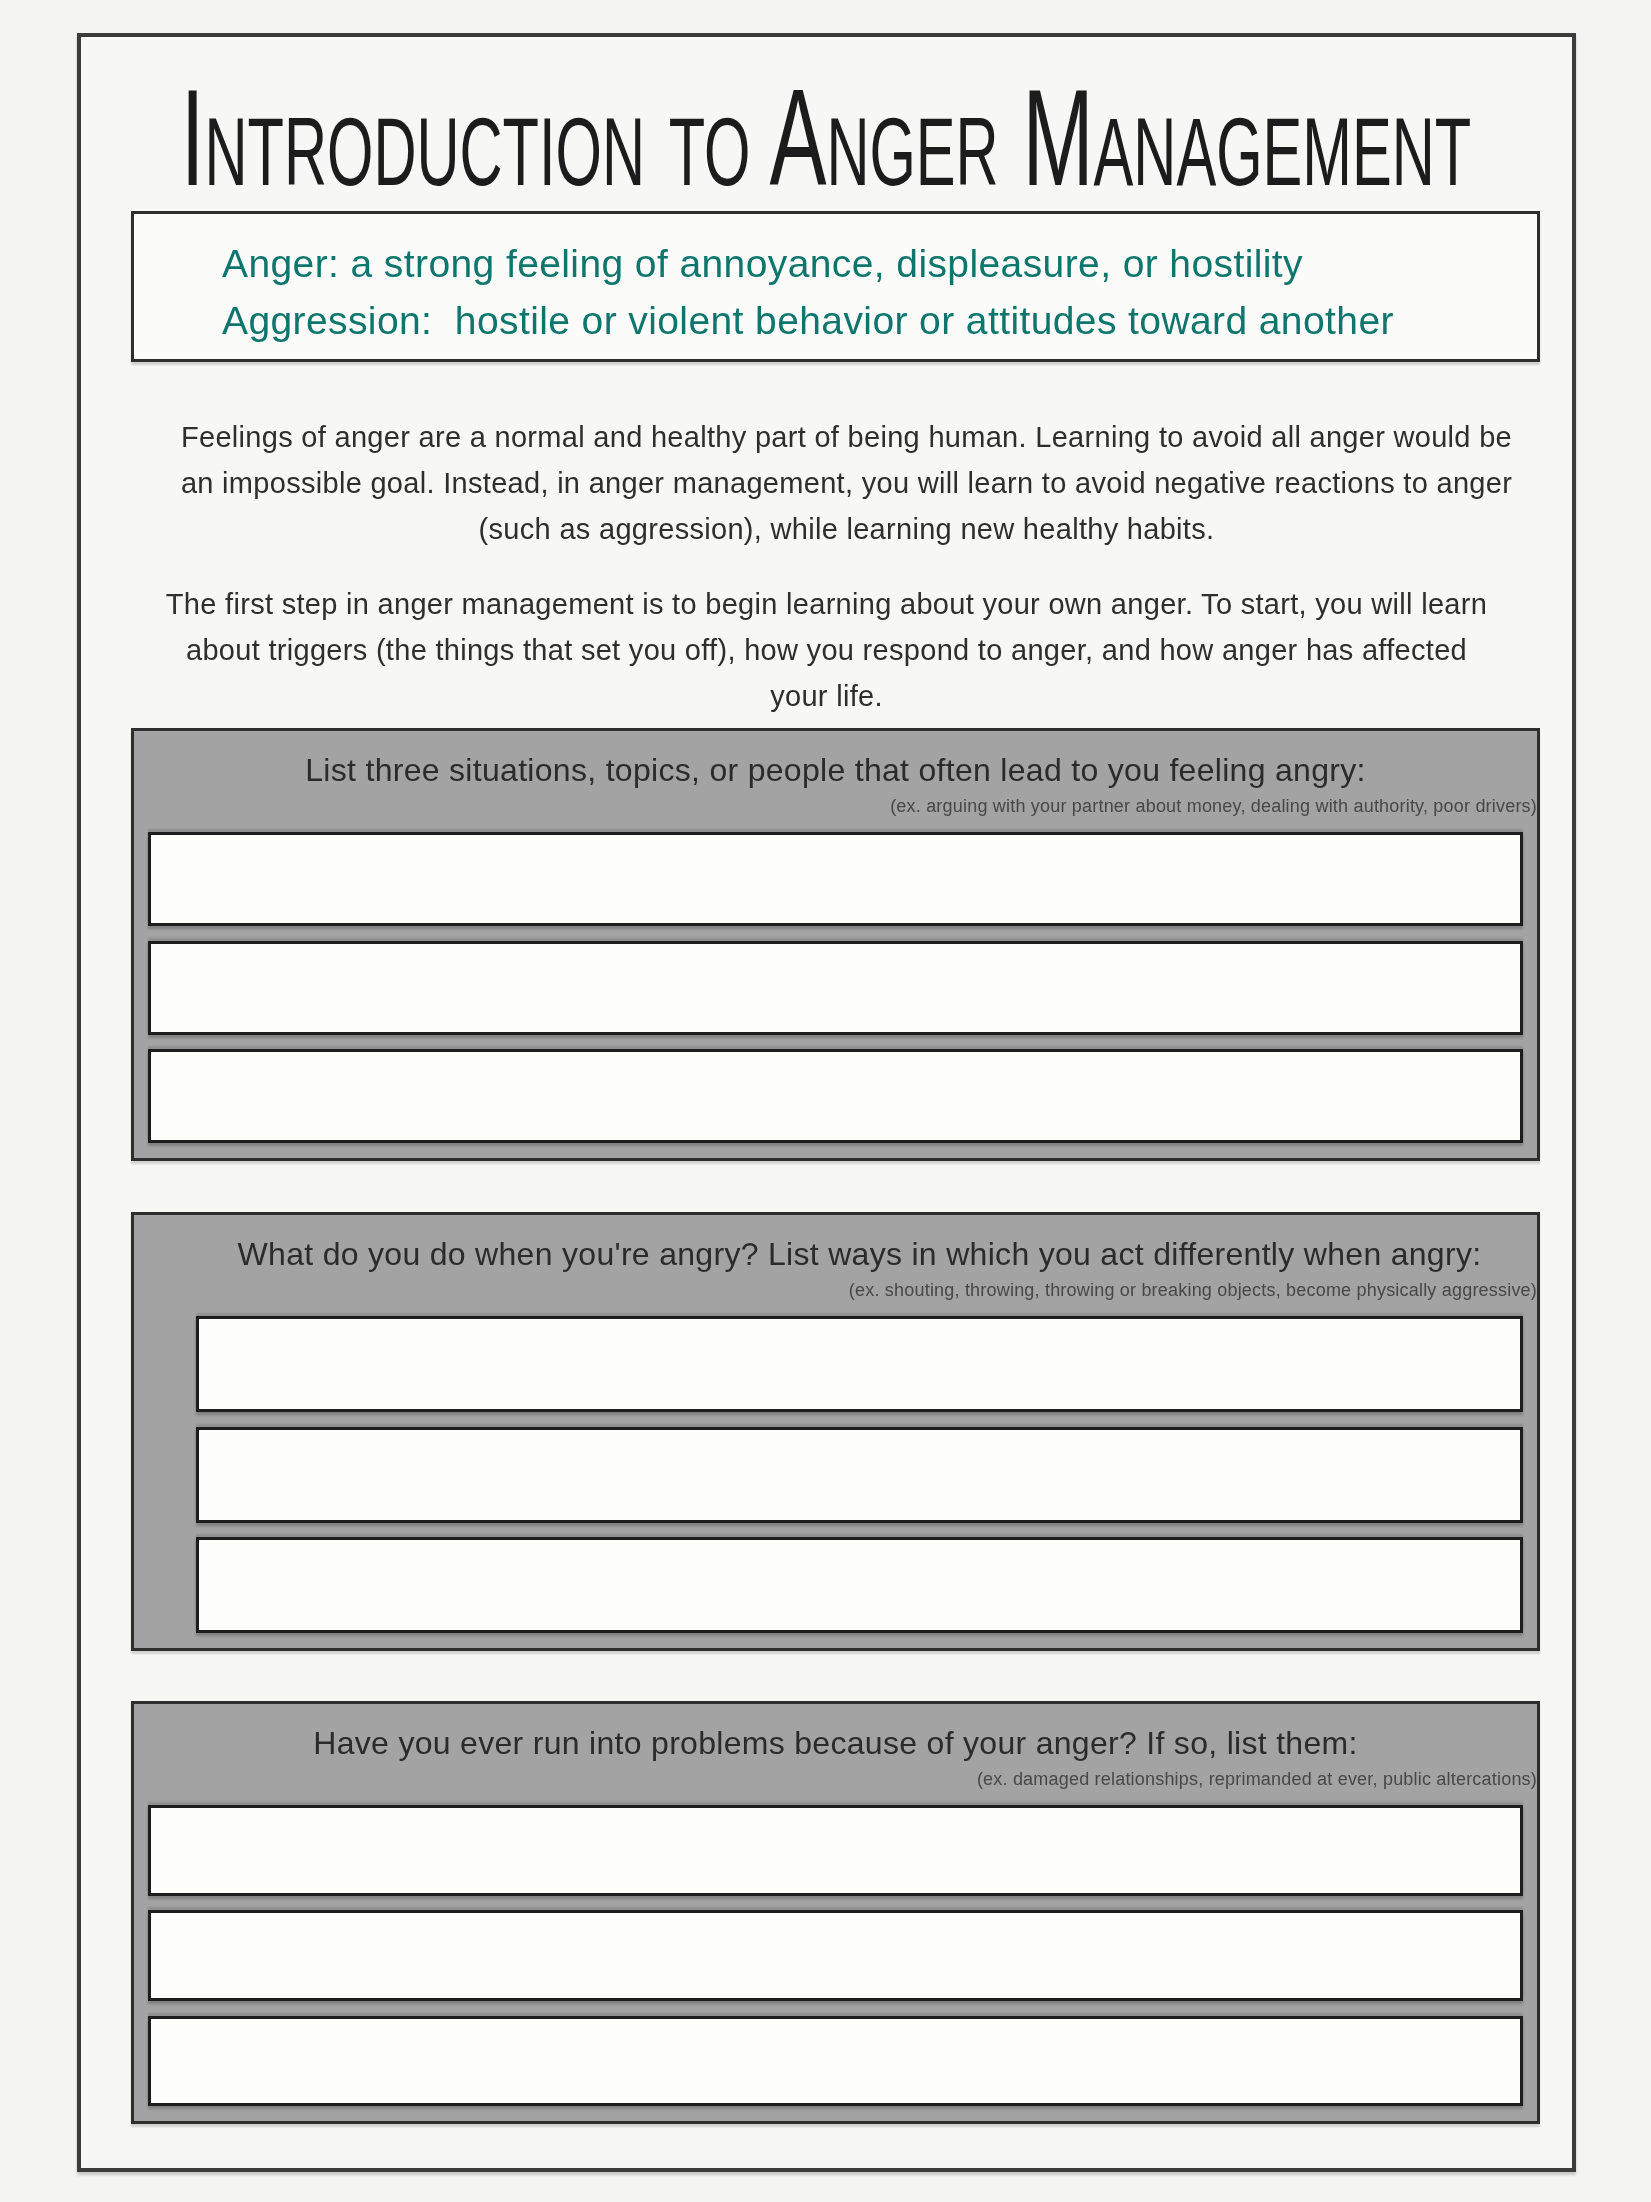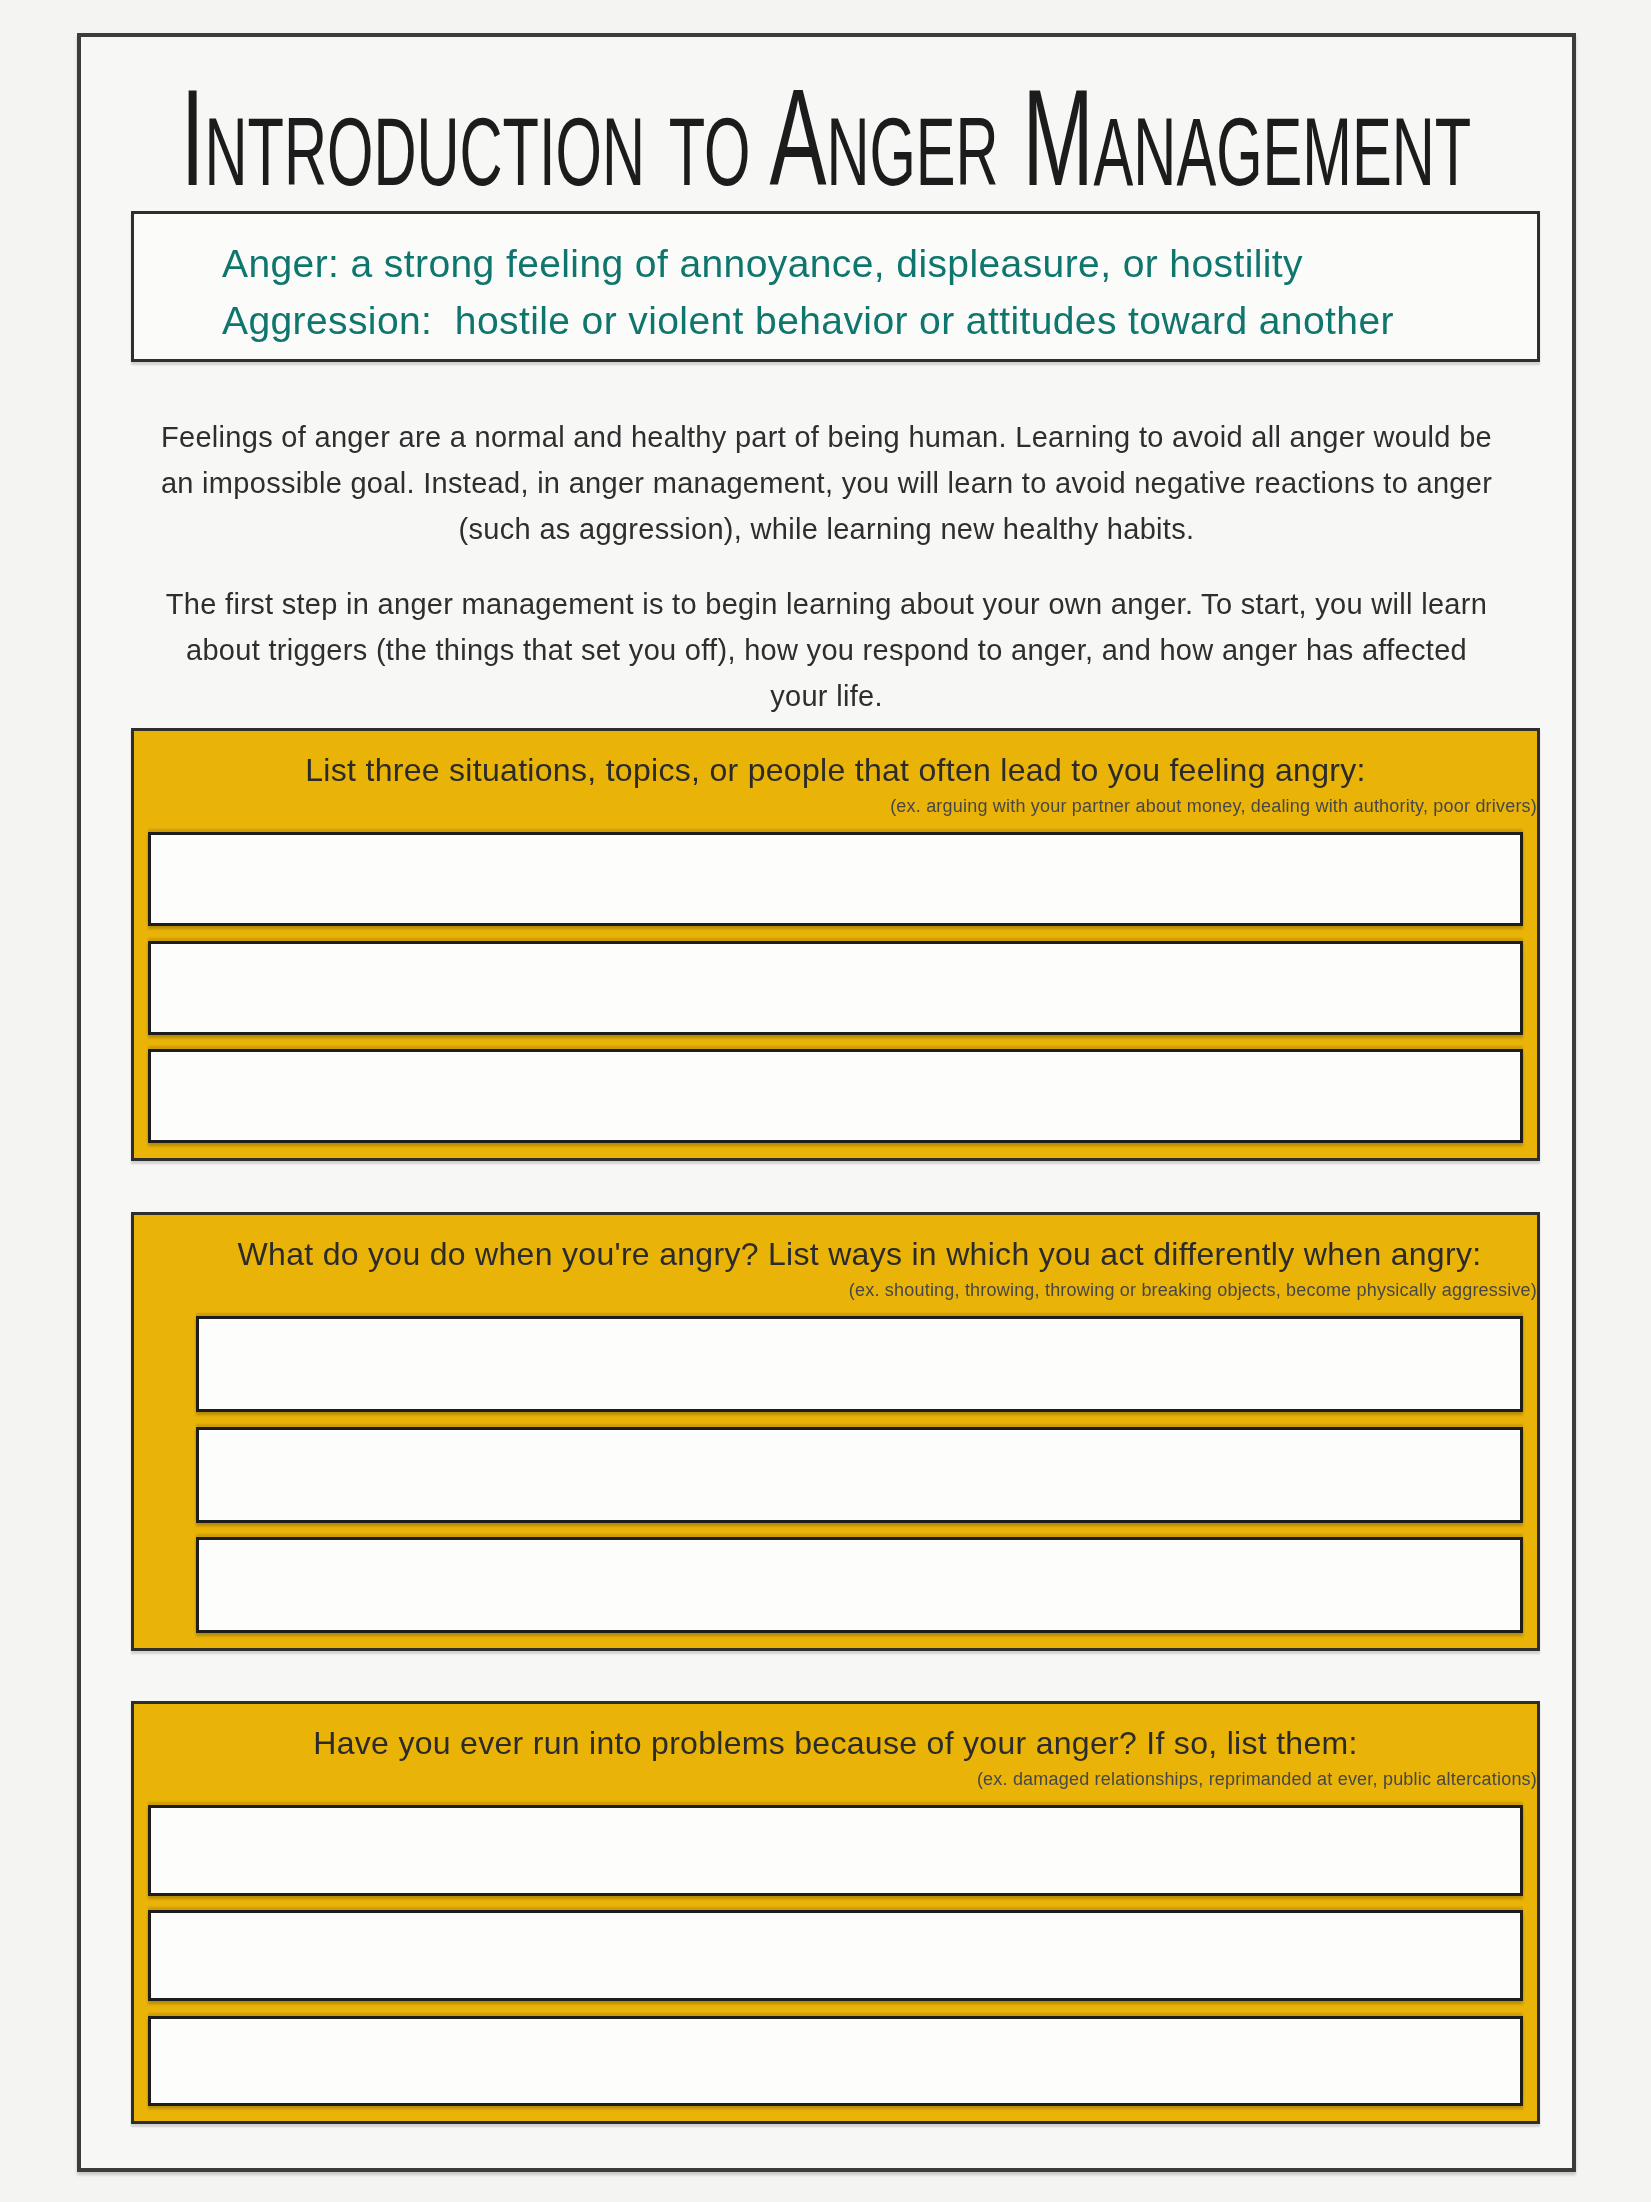--- a/index.html
+++ b/index.html
@@ -60,29 +60,29 @@
     position: absolute;
     left: 0;
     width: 100%;
     text-align: center;
     font-size: 29px;
     line-height: 46px;
     letter-spacing: 0.3px;
     color: #2e2e2e;
     margin: 0;
   }
-  .p1 { top: 377px; }
+  .p1 { top: 377px; padding-left: 20px; }
   .p2 { top: 544px; }
   .qbox {
     position: absolute;
     left: 50px;
     width: 1409px;
     box-sizing: border-box;
     border: 3.4px solid #2e2e2e;
-    background: #eab308;
+    background: #a3a3a3;
     display: flex;
     flex-direction: column;
     box-shadow: 0 2.6px 1.7px rgba(0,0,0,0.15);
   }
   .s1 { top: 691px;  height: 433px; }
   .s2 { top: 1175px; height: 439px; padding-left: 48px; }
   .s3 { top: 1664px; height: 423px; }
   .q {
     margin-top: 20.6px;
     text-align: center;

